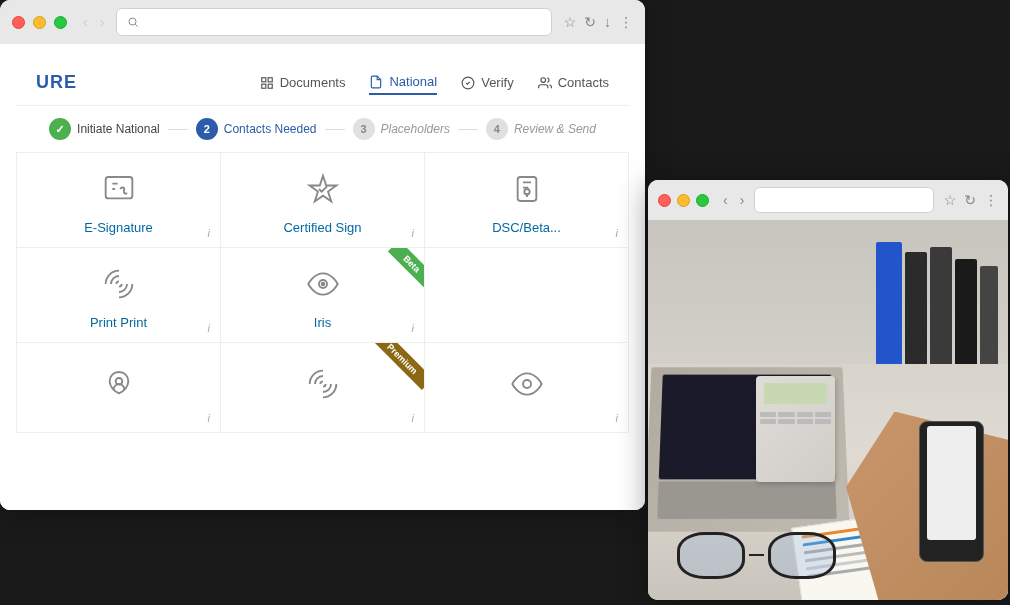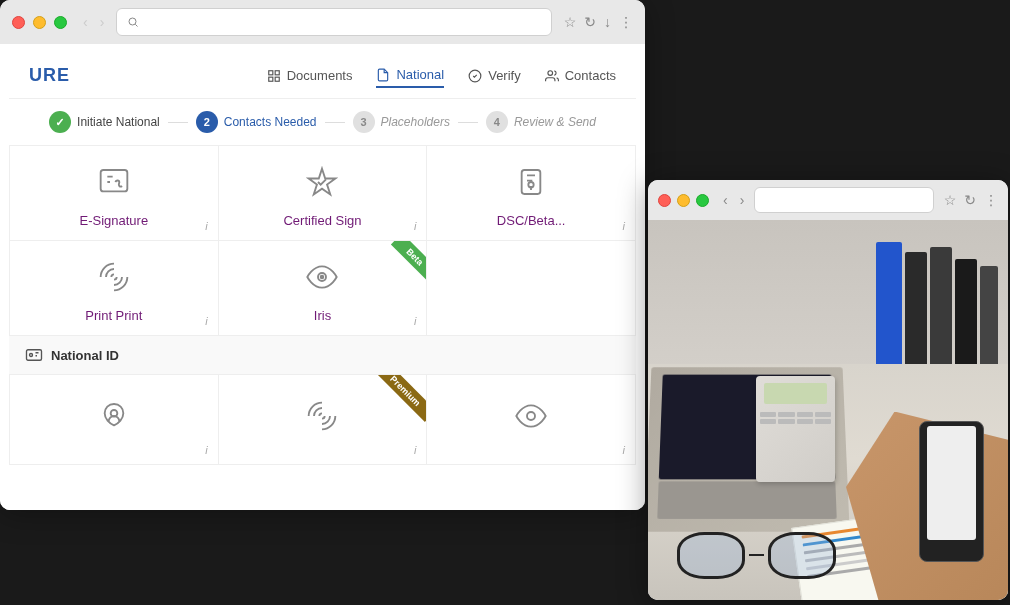--- a/index.html
+++ b/index.html
@@ -72,21 +72,21 @@
       display: flex; gap: 8px; margin-left: 4px;
       align-items: center;
     }
     .toolbar-icon-btn {
       background: none; border: none;
       color: #888; cursor: pointer; font-size: 14px;
     }
 
     
     .app-content {
-      padding: 9px;
+      padding: 16px;
       background: #fff;
       height: calc(100% - 44px);
       overflow-y: auto;
     }
 
     .app-nav {
       display: flex;
       align-items: center;
       padding: 10px 20px;
       border-bottom: 1px solid #eee;
@@ -179,21 +179,21 @@
     }
 
     .card-icon {
       font-size: 28px;
       color: #888;
       margin-bottom: 8px;
     }
 
     .card-label {
       font-size: 13px;
-      color: #701a75;
+      color: #0369a1;
     }
 
     .card-info {
       position: absolute;
       bottom: 8px; right: 10px;
       color: #aaa; font-size: 11px;
       font-style: italic;
       cursor: pointer;
     }
     .badge-corner {
@@ -639,28 +639,20 @@
             </svg>
           </div>
           <span class="card-label">Iris</span>
           <span class="card-info">i</span>
         </div>
 
         <div class="card" style="border-right: 1px solid #eee;">
         </div>
       </div>
 
-      <div class="section-header">
-        <svg width="18" height="18" viewBox="0 0 24 24" fill="none" stroke="#555" stroke-width="1.8">
-          <rect x="2" y="5" width="20" height="14" rx="2"></rect>
-          <circle cx="8" cy="12" r="2"></circle>
-          <path d="M14 9h4M14 13h2"></path>
-        </svg>
-        <span class="section-header-label">National ID</span>
-      </div>
 
       <div class="cards-grid">
 
         <div class="card">
           <div class="card-icon">
             <svg width="32" height="32" viewBox="0 0 24 24" fill="none" stroke="#888" stroke-width="1.4">
               <path d="M12 3C8 3 5 6 5 10c0 4 3.5 7.5 7 9 3.5-1.5 7-5 7-9 0-4-3-7-7-7z"></path>
               <circle cx="12" cy="10" r="2.5"></circle>
               <path d="M8 16c0-2.2 1.8-4 4-4s4 1.8 4 4"></path>
             </svg>

